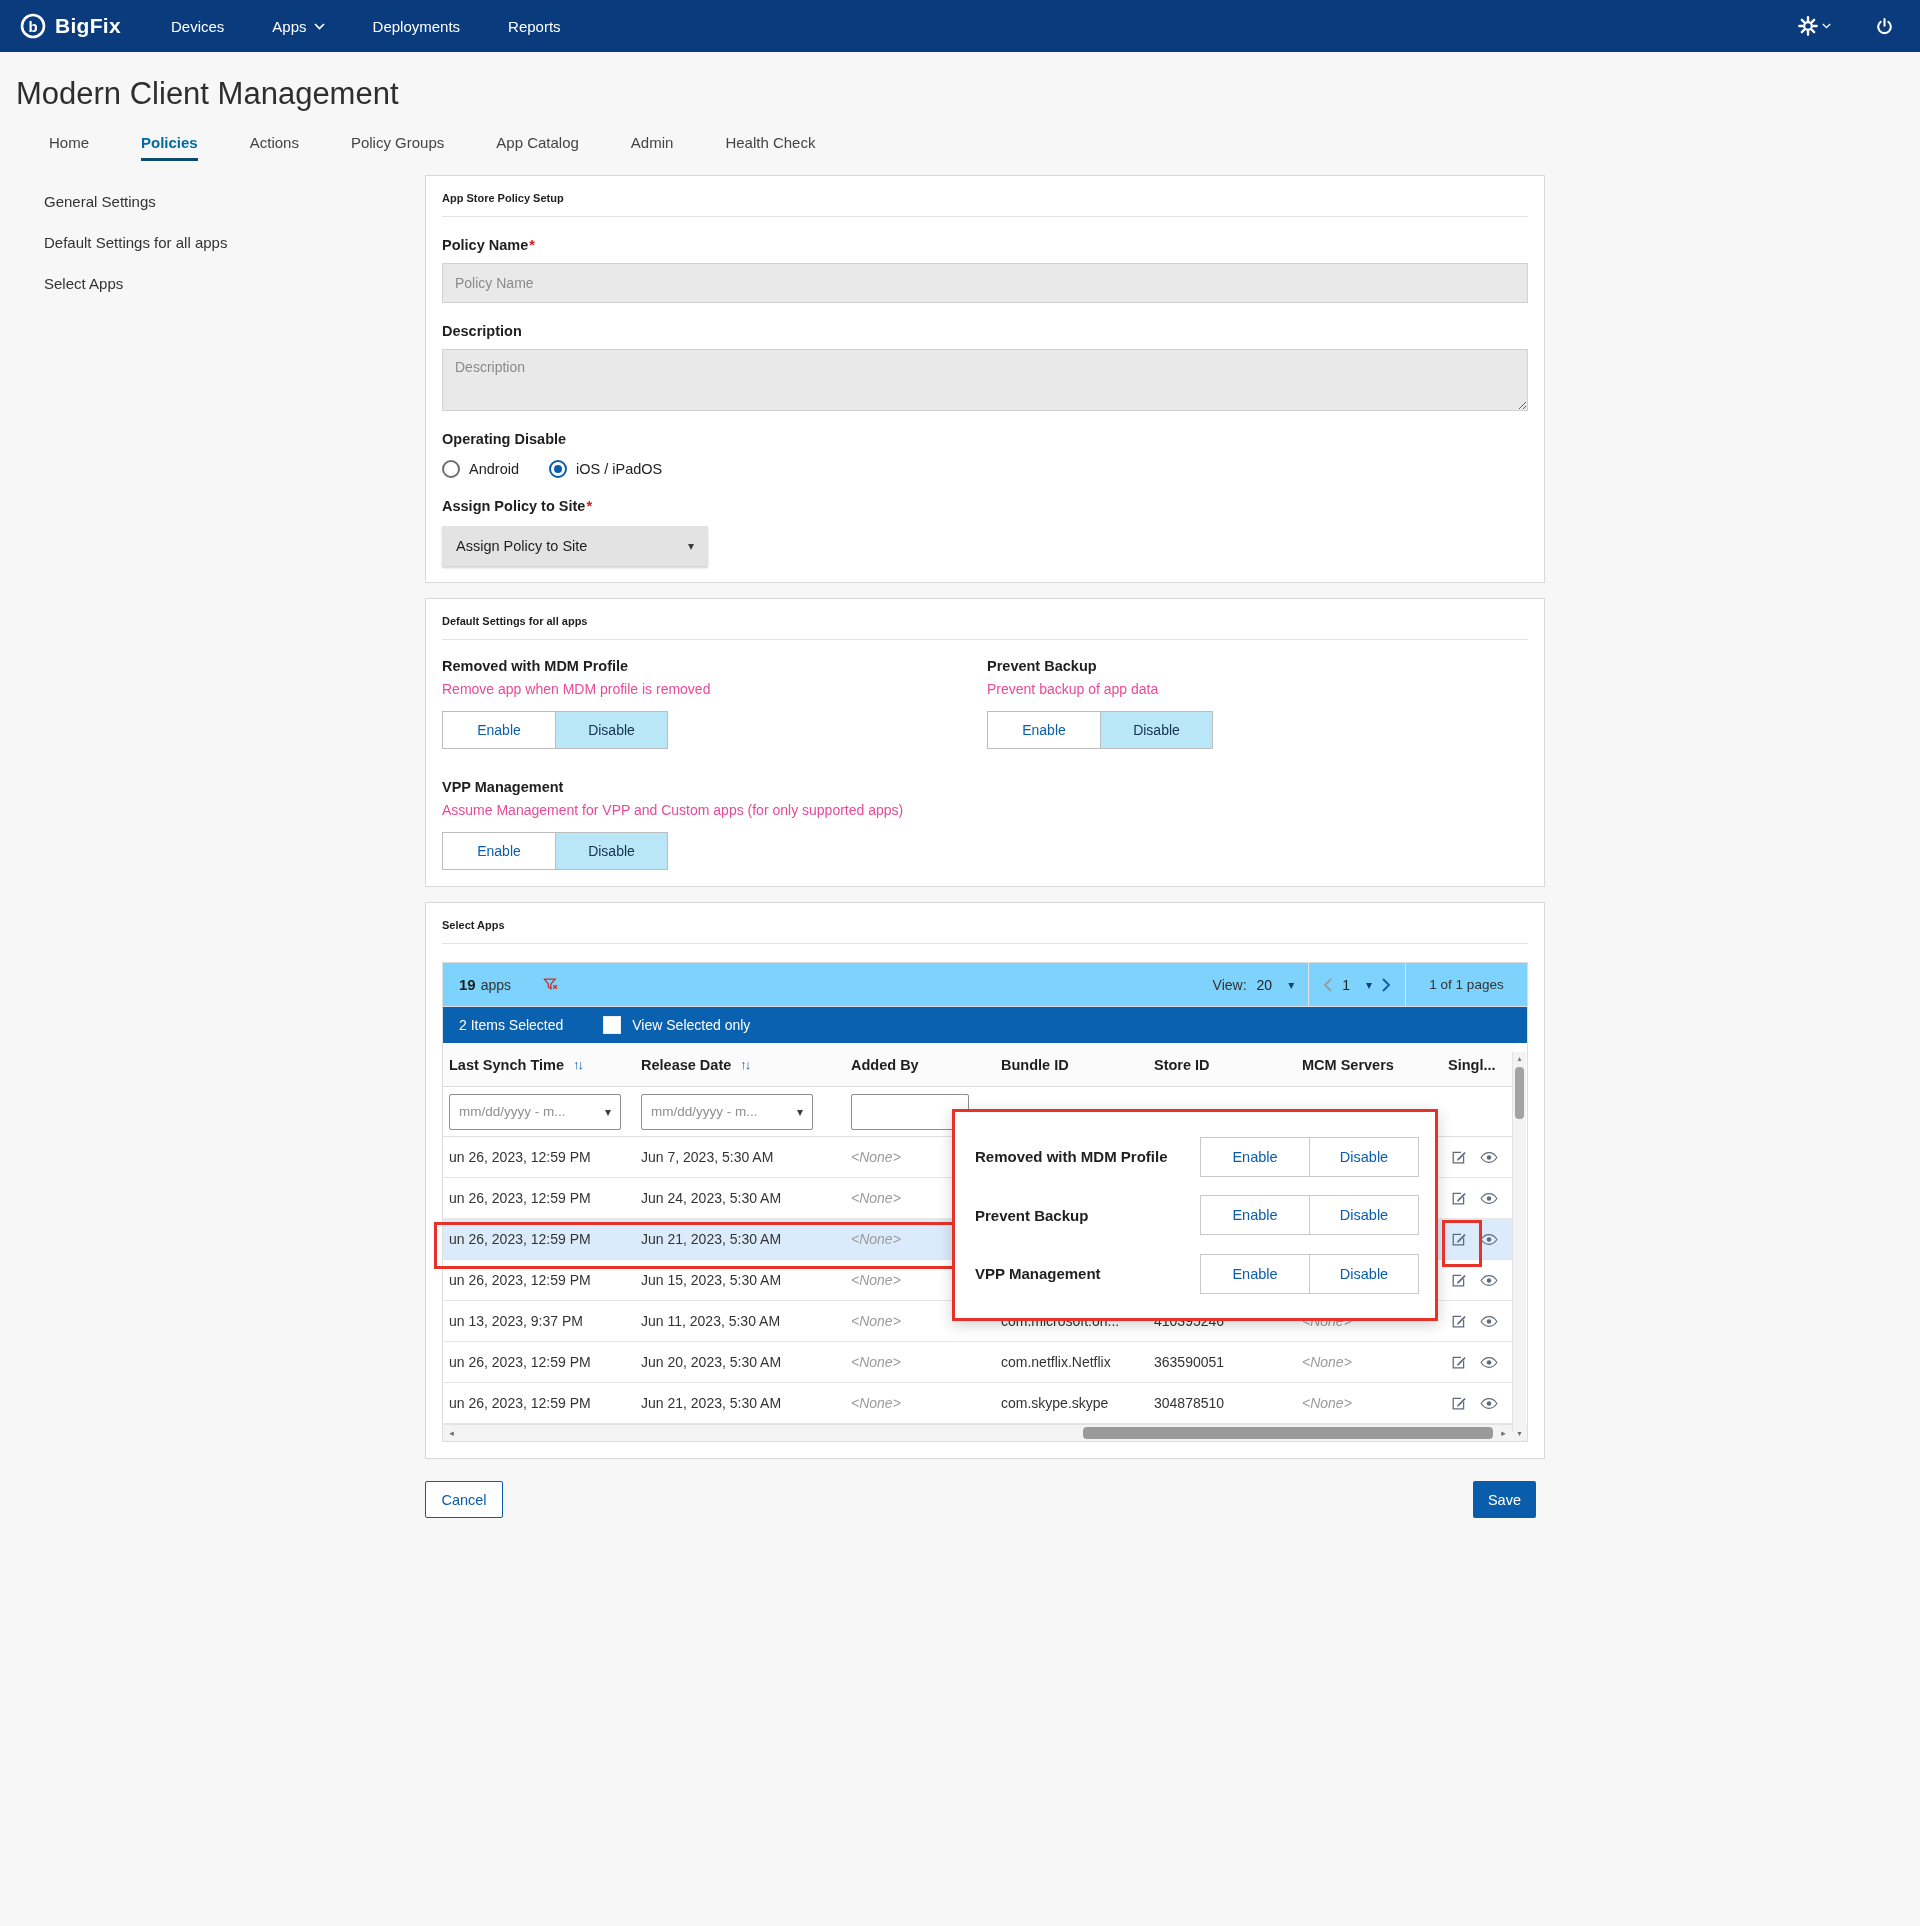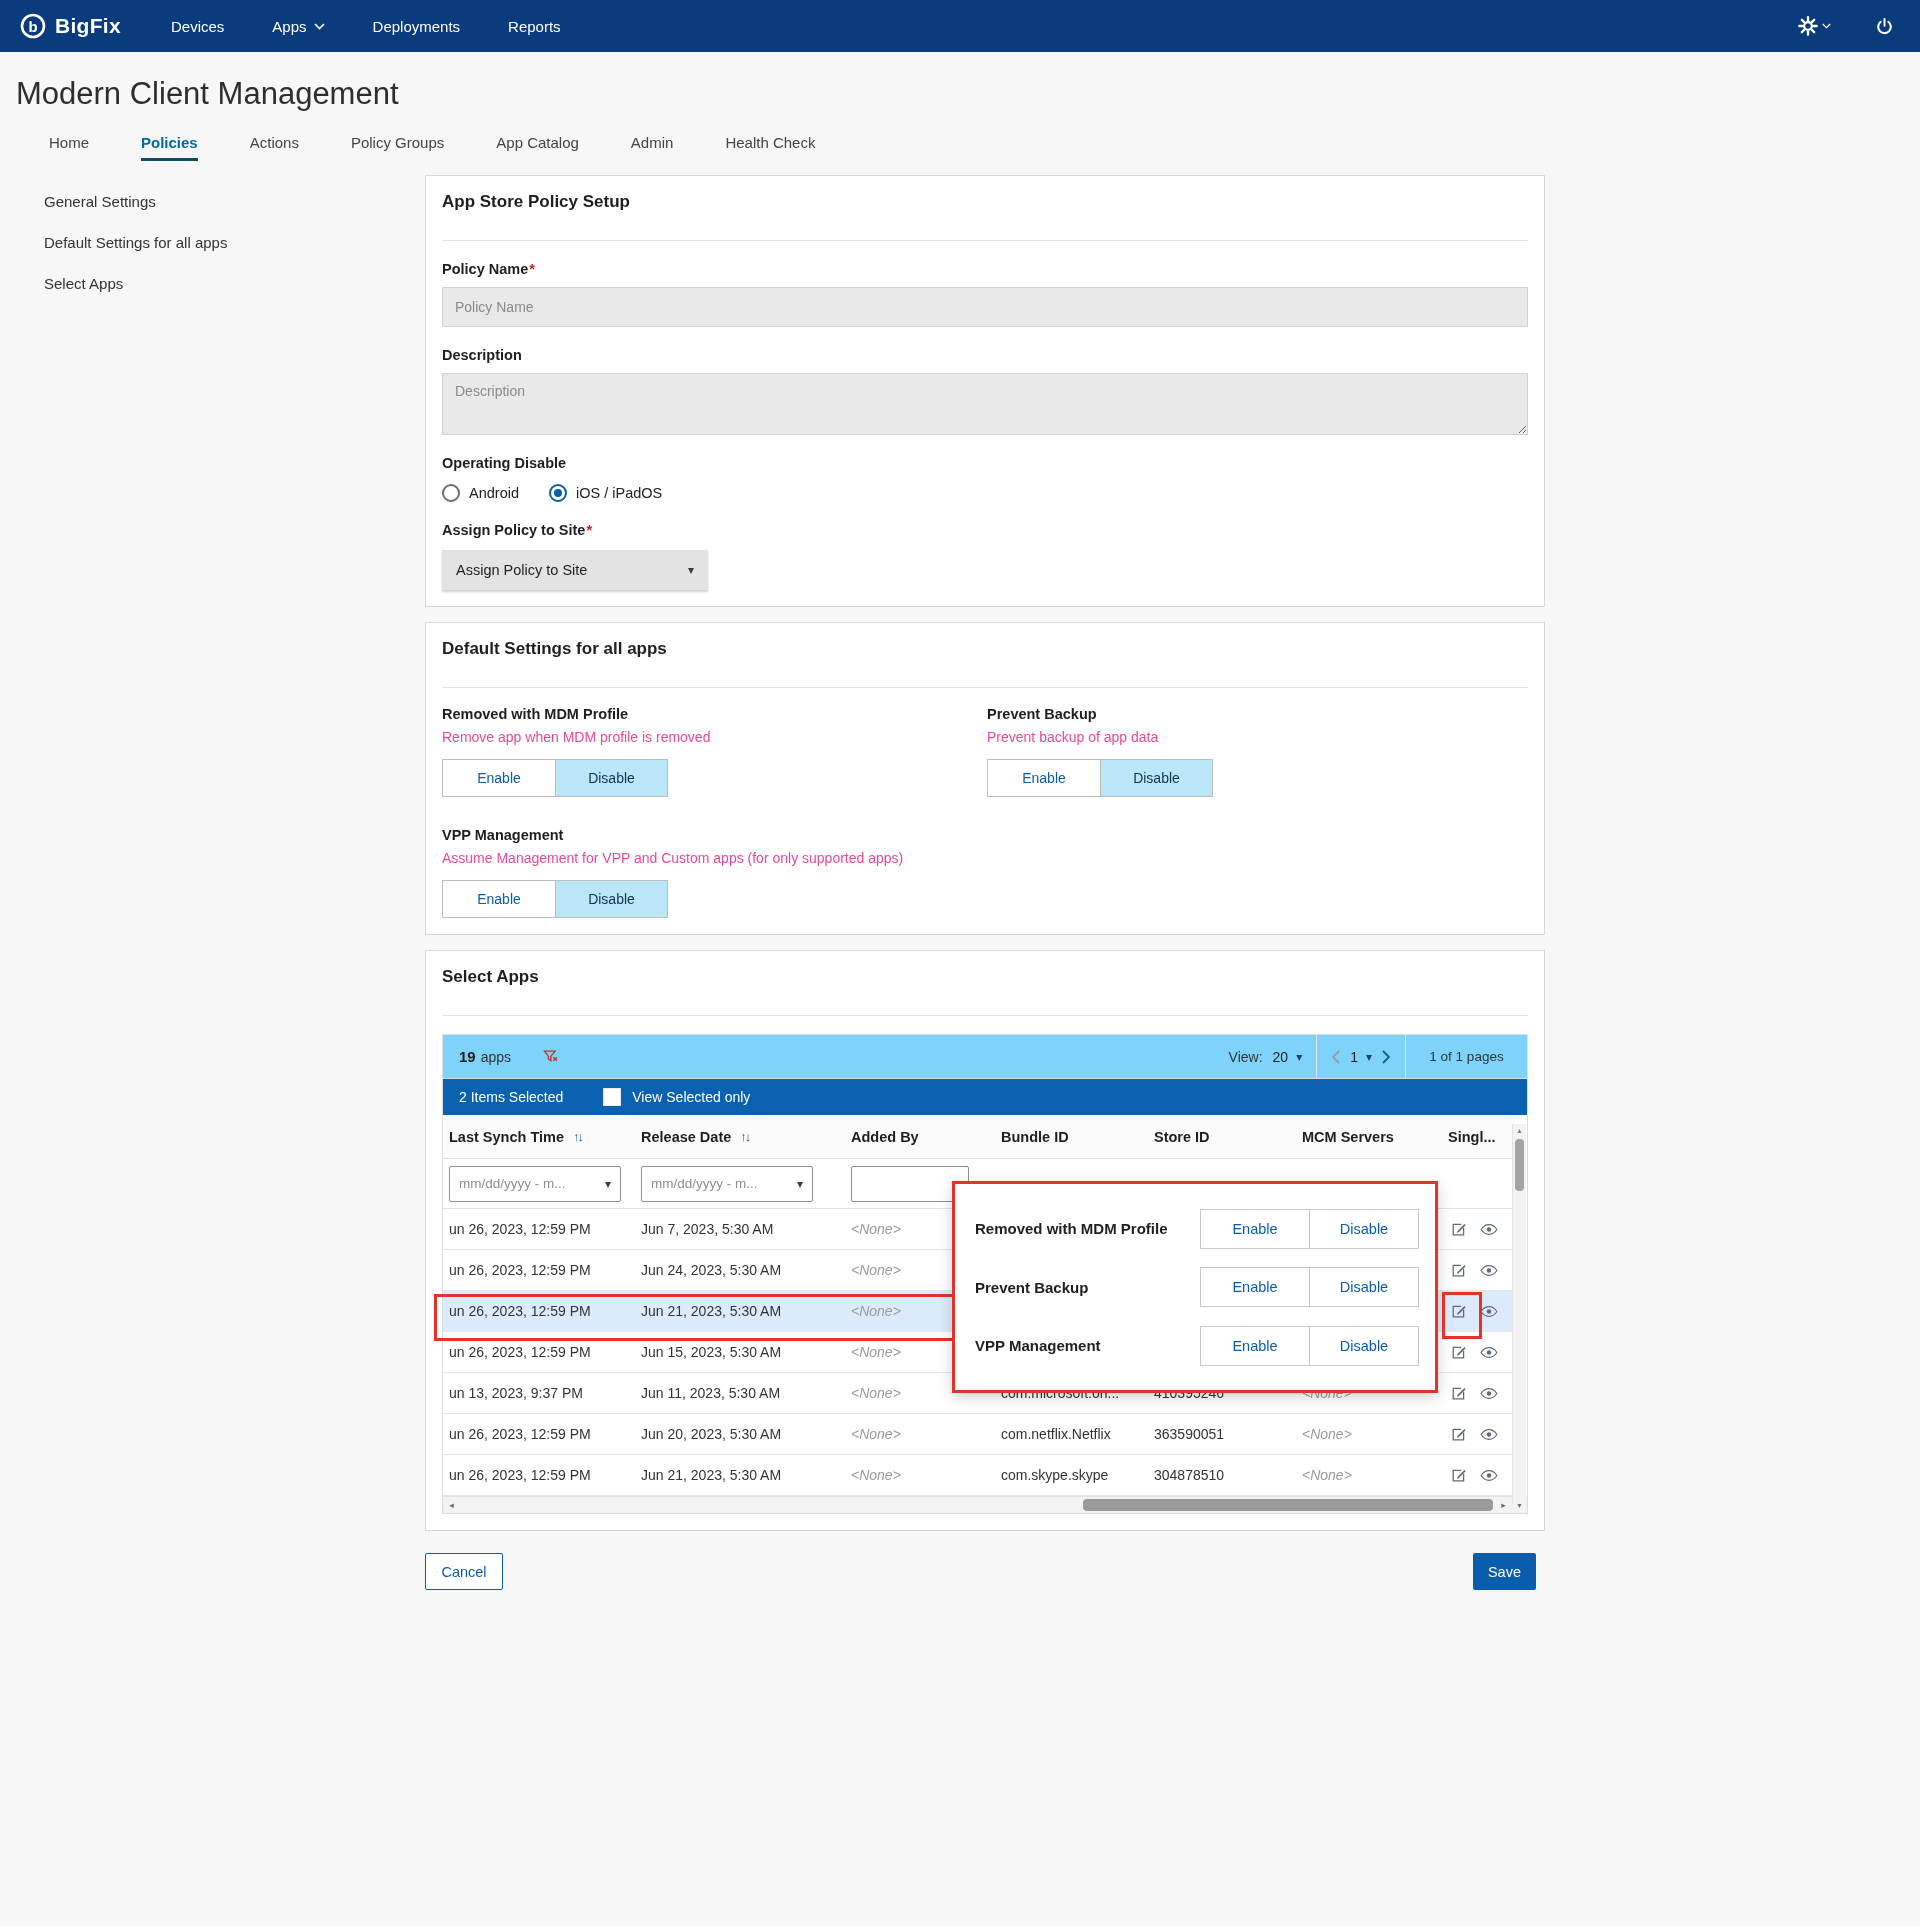--- a/index.html
+++ b/index.html
@@ -21,21 +21,21 @@
 .tab.active{color:#0369a1;font-weight:bold;border-bottom:3px solid #0c4a6e}
 
 
 .content{display:flex;margin-top:14px}
 .sidebar{width:425px;padding:18px 0 0 44px}
 .sidebar-item{font-size:15px;color:#333;margin-bottom:24px;cursor:pointer}
 .main{width:1120px}
 
 
 .card{background:#fff;border:1px solid #d8d8d8;padding:16px;margin-bottom:15px}
-.card-title{font-size:17px;font-weight:bold;color:#1f1f1f;padding-bottom:28px;border-bottom:1px solid #e2e2e2;margin-bottom:18px}
+.card-title{font-size:11px;font-weight:bold;color:#1f1f1f;padding-bottom:12px;border-bottom:1px solid #e2e2e2;margin-bottom:18px}
 .field-label{font-size:14.5px;font-weight:bold;color:#1f1f1f;margin-top:20px}
 .field-label:first-of-type{margin-top:2px}
 .req{color:#d21c1c;margin-left:1px}
 .txt-input{display:block;width:100%;height:40px;margin-top:10px;background:#e9e9e9;border:1px solid #d2d2d2;padding:0 12px;font-size:14px;color:#333;font-family:inherit}
 .txt-area{display:block;width:100%;height:62px;margin-top:10px;background:#e9e9e9;border:1px solid #d2d2d2;padding:9px 12px;font-size:14px;color:#333;font-family:inherit;resize:vertical}
 .txt-input::placeholder,.txt-area::placeholder{color:#8a8a8a;opacity:1}
 .radio-row{display:flex;gap:30px;margin-top:13px;align-items:center}
 .radio{display:flex;align-items:center;gap:9px;font-size:14.5px;color:#222;cursor:pointer}
 .rb{width:18px;height:18px;border:2px solid #6f6f6f;border-radius:50%;background:#fff;display:inline-block;position:relative;flex:none}
 .rb.checked{border-color:#0a5dab}
@@ -57,21 +57,21 @@
 .table-region{position:relative;border:1px solid #ddd}
 .grid-w{width:1072px}
 .tbl-toolbar{height:44px;border-bottom:1px solid #ddd;display:flex;align-items:stretch;background:#7dd3fc;font-size:14px}
 .apps-count{display:flex;align-items:center;padding-left:16px;gap:5px}
 .apps-count b{font-size:15px;color:#1f1f1f}
 .funnel{margin-left:26px;display:flex;align-items:center;cursor:pointer}
 .toolbar-right{margin-left:auto;display:flex;align-items:stretch}
 .tseg{display:flex;align-items:center;gap:10px;padding:0 14px;border-left:1px solid #e2e2e2}
 .tseg.first{border-left:none}
 .view-label{color:#333}
-.mini-dd{display:flex;align-items:center;gap:8px;cursor:pointer;color:#1f1f1f}
+.mini-dd{display:flex;align-items:center;gap:16px;cursor:pointer;color:#1f1f1f}
 .chev{display:flex;align-items:center;cursor:pointer}
 .pages-seg{width:122px;justify-content:center;font-size:13.5px;color:#333}
 
 .bluebar{height:36px;background:#0a61af;display:flex;align-items:center;padding-left:16px;color:#fff;font-size:14px}
 .cb{width:18px;height:18px;background:#fff;border:1px solid #e8eef6;margin-left:40px;flex:none;cursor:pointer}
 .cb-label{margin-left:11px}
 
 .thead{display:grid;grid-template-columns:192px 210px 150px 153px 148px 146px 1fr;height:44px;align-items:center;font-weight:bold;font-size:14.5px;color:#1f1f1f;border-bottom:1px solid #ddd;background:#fbfbfb}
 .th{padding-left:6px;white-space:nowrap;overflow:hidden;display:flex;align-items:center}
 .sort{color:#0a5dab;font-size:13px;margin-left:9px;letter-spacing:-2px;cursor:pointer;font-weight:normal}

